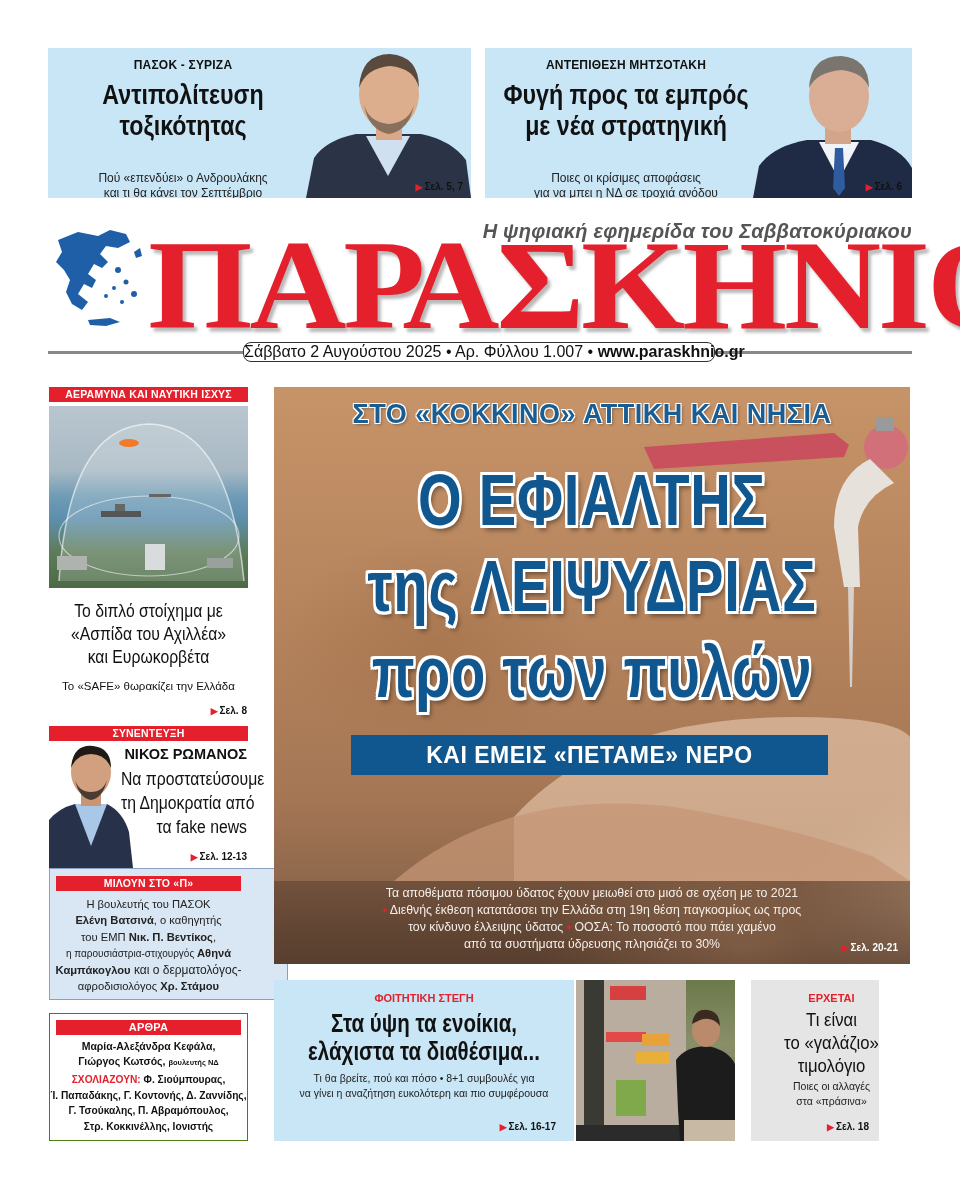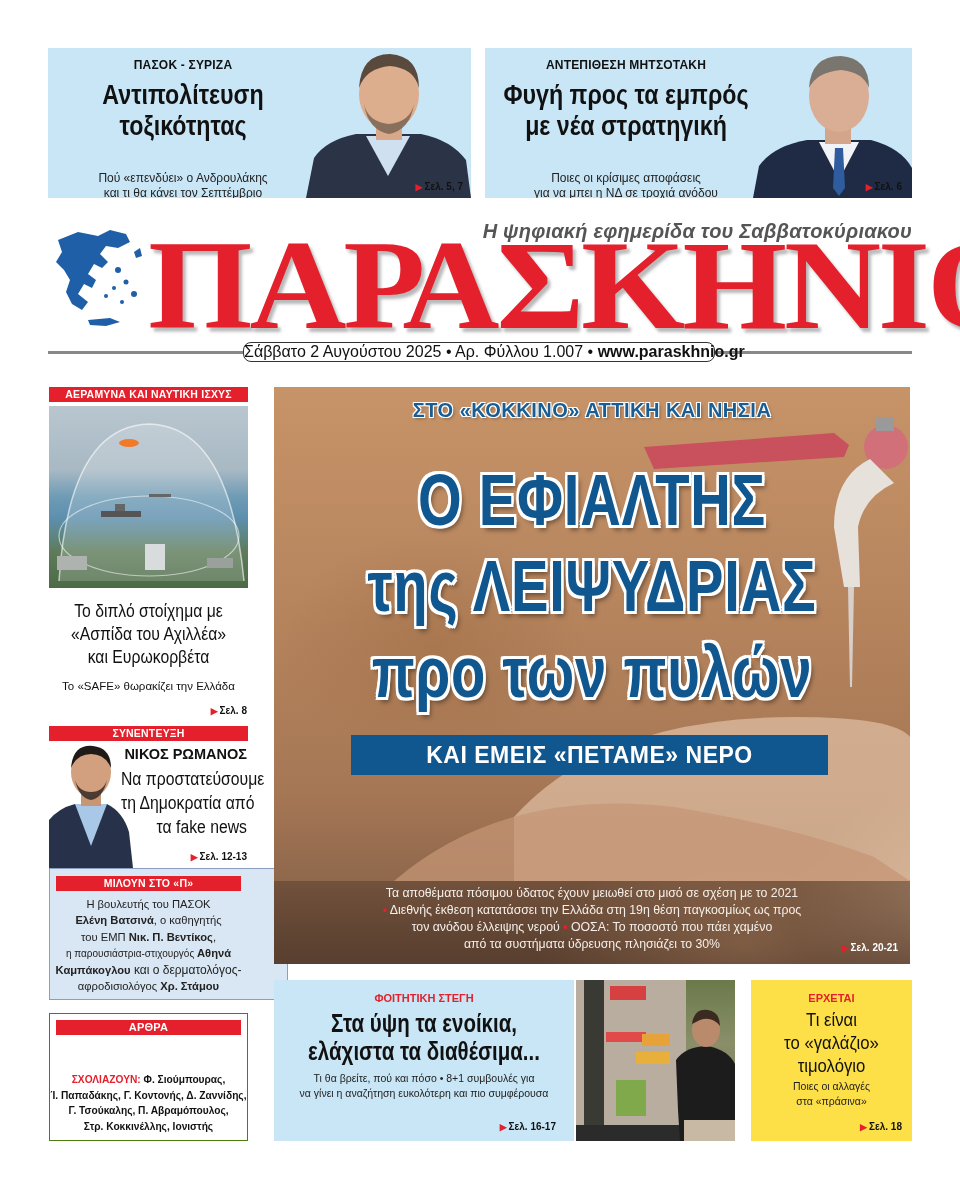--- a/index.html
+++ b/index.html
@@ -31,21 +31,21 @@
   .left-col-text { position: absolute; text-align: center; }
 
   
   .main-photo { position: absolute; left: 274px; top: 387px; width: 636px; height: 577px; overflow: hidden;
     background:
       radial-gradient(ellipse 260px 180px at 700px 520px, rgba(225,185,150,0.85), rgba(0,0,0,0) 70%),
       radial-gradient(ellipse 300px 140px at 470px 560px, rgba(200,150,110,0.9), rgba(0,0,0,0) 70%),
       radial-gradient(ellipse 220px 160px at 160px 260px, rgba(160,110,70,0.55), rgba(0,0,0,0) 70%),
       linear-gradient(180deg, #c79368 0%, #b5845d 40%, #a67755 70%, #7a5a44 100%);
   }
-  .main-kicker { position: absolute; left: 0; width: 636px; top: 12px; text-align: center; font-weight: bold; font-size: 20px; color: #1a5d93; letter-spacing: 0.5px; text-shadow: -1px -1px 0 #fff, 1px -1px 0 #fff, -1px 1px 0 #fff, 1px 1px 0 #fff, 2px 2px 3px rgba(0,0,0,0.3); }
+  .main-kicker { position: absolute; left: 0; width: 636px; top: 12px; text-align: center; font-weight: bold; font-size: 27px; color: #1a5d93; letter-spacing: 0.5px; text-shadow: -1px -1px 0 #fff, 1px -1px 0 #fff, -1px 1px 0 #fff, 1px 1px 0 #fff, 2px 2px 3px rgba(0,0,0,0.3); }
   .main-headline { position: absolute; left: 0; width: 636px; text-align: center; font-weight: bold; color: #11578f; font-size: 72px; line-height: 86px; letter-spacing: 1px; transform: scaleX(0.78); transform-origin: center top;
     text-shadow: -3px -3px 0 #fff, 3px -3px 0 #fff, -3px 3px 0 #fff, 3px 3px 0 #fff, 0 3px 0 #fff, 0 -3px 0 #fff, 3px 0 0 #fff, -3px 0 0 #fff, 4px 5px 6px rgba(0,0,0,0.45); }
   .main-banner { position: absolute; left: 77px; top: 348px; width: 477px; height: 40px; background: #11578f; color: #fff; font-weight: bold; font-size: 23px; line-height: 40px; text-align: center; letter-spacing: 0.5px; }
   .main-summary { position: absolute; left: 0; top: 494px; width: 636px; height: 83px; background: linear-gradient(180deg, rgba(60,40,30,0.35), rgba(60,40,30,0.55)); }
   .main-summary p { position: absolute; left: 20px; width: 596px; top: 4px; text-align: center; color: #f4efe9; font-size: 12.3px; line-height: 17px; }
   .dot { color: #e3202b; font-weight: bold; }
 
   
   .bottom-box { position: absolute; top: 980px; height: 161px; }
 </style>
@@ -172,20 +172,24 @@
     <b>Ελένη Βατσινά</b><span>, ο καθηγητής</span><br>
     <span>του ΕΜΠ </span><b>Νικ. Π. Βεντίκος</b><span>,</span><br>
     <span style="font-size:10px;margin-top:40px;">η παρουσιάστρια-στιχουργός </span><b>Αθηνά</b><br>
     <b>Καμπάκογλου</b><span style="font-size:12px;"> και ο δερματολόγος-</span><br>
     <span>αφροδισιολόγος </span><b>Χρ. Στάμου</b>
   </div>
 </div>
 
 <div class="abs" style="left:49px; top:1013px; width:199px; height:128px; background:#fff; border:1px solid #4d7c0f;">
   <div class="red-label" style="left:6px; top:6px; width:185px; font-size:11px;">ΑΡΘΡΑ</div>
+  <div class="abs" style="left:2px; top:25px; width:193px; text-align:center; font-size:10.5px; line-height:15px; font-weight:bold;">
+    <div>Μαρία-Αλεξάνδρα Κεφάλα,</div>
+    <div><span>Γιώργος Κωτσός,</span> <span style="font-size:7.5px;">βουλευτής ΝΔ</span></div>
+  </div>
   <div class="abs" style="left:0; top:58px; width:197px; text-align:center; font-size:10.2px; line-height:15.5px; font-weight:bold; color:#111;">
     <div><span style="color:#e3202b;">ΣΧΟΛΙΑΖΟΥΝ:</span> <span>Φ. Σιούμπουρας,</span></div>
     <div>Ί. Παπαδάκης, Γ. Κοντονής, Δ. Ζαννίδης,</div>
     <div>Γ. Τσούκαλης, Π. Αβραμόπουλος,</div>
     <div>Στρ. Κοκκινέλλης, Ιονιστής</div>
   </div>
 </div>
 
 <div class="main-photo">
   <svg class="abs" style="left:0;top:0;" width="636" height="577" viewBox="0 0 636 577">
@@ -201,21 +205,21 @@
   <div class="main-headline" style="top:70px;">
     <div>Ο ΕΦΙΑΛΤΗΣ</div>
     <div>της ΛΕΙΨΥΔΡΙΑΣ</div>
     <div>προ των πυλών</div>
   </div>
   <div class="main-banner">ΚΑΙ ΕΜΕΙΣ «ΠΕΤΑΜΕ» ΝΕΡΟ</div>
   <div class="main-summary">
     <p>
       <span>Τα αποθέματα πόσιμου ύδατος έχουν μειωθεί στο μισό σε σχέση με το 2021</span><br>
       <span class="dot">•</span> <span>Διεθνής έκθεση κατατάσσει την Ελλάδα στη 19η θέση παγκοσμίως ως προς</span><br>
-      <span>τον ανόδου έλλειψης νερού</span> <span class="dot">•</span> <span>ΟΟΣΑ: Το ποσοστό που πάει χαμένο</span><br>
+      <span>τον κίνδυνο έλλειψης ύδατος</span> <span class="dot">•</span> <span>ΟΟΣΑ: Το ποσοστό που πάει χαμένο</span><br>
       <span>από τα συστήματα ύδρευσης πλησιάζει το 30%</span>
     </p>
     <div class="pageref light abs" style="right:12px; bottom:11px;"><span class="arrow">▶</span><span>Σελ. 20-21</span></div>
   </div>
 </div>
 
 <div class="bottom-box" style="left:274px; width:300px; background:#c9e6f6;">
   <div class="abs" style="left:0; width:300px; top:12px; text-align:center; color:#e3202b; font-weight:bold; font-size:11px;">ΦΟΙΤΗΤΙΚΗ ΣΤΕΓΗ</div>
   <div class="abs" style="left:-20px; width:340px; top:29px; text-align:center; font-weight:bold; font-size:25px; line-height:28px; transform:scaleX(0.82); transform-origin:center top;">
     <div>Στα ύψη τα ενοίκια,</div>
@@ -237,21 +241,21 @@
     <rect x="60" y="72" width="34" height="12" fill="#e8b03a"></rect>
     <rect x="40" y="100" width="30" height="36" fill="#7fa94a"></rect>
     <rect x="0" y="145" width="110" height="16" fill="#2b2b2b"></rect>
     <path d="M100,80 Q110,66 132,66 Q152,70 159,84 L159,161 L104,161 L102,130 Z" fill="#1c1c1c"></path>
     <path d="M108,140 L159,140 L159,161 L108,161 Z" fill="#c7b9a4"></path>
     <ellipse cx="130" cy="50" rx="14" ry="17" fill="#b98b6c"></ellipse>
     <path d="M116,44 Q118,28 132,30 Q144,32 144,46 Q136,36 124,40 Z" fill="#3b2a20"></path>
   </svg>
 </div>
 
-<div class="bottom-box" style="left:751px; width:161px; background:#fde047;">
+<div class="bottom-box" style="left:751px; width:128px; background:#e5e5e5;">
   <div class="abs" style="left:0; width:161px; top:12px; text-align:center; color:#e3202b; font-weight:bold; font-size:11px;">ΕΡΧΕΤΑΙ</div>
   <div class="abs" style="left:-10px; width:181px; top:28px; text-align:center; font-size:19px; line-height:23px; color:#111; transform:scaleX(0.88); transform-origin:center top;">
     <div>Τι είναι</div>
     <div>το «γαλάζιο»</div>
     <div>τιμολόγιο</div>
   </div>
   <div class="abs" style="left:0; width:161px; top:99px; text-align:center; font-size:10.5px; line-height:15px; color:#222;">
     <div>Ποιες οι αλλαγές</div>
     <div>στα «πράσινα»</div>
   </div>

